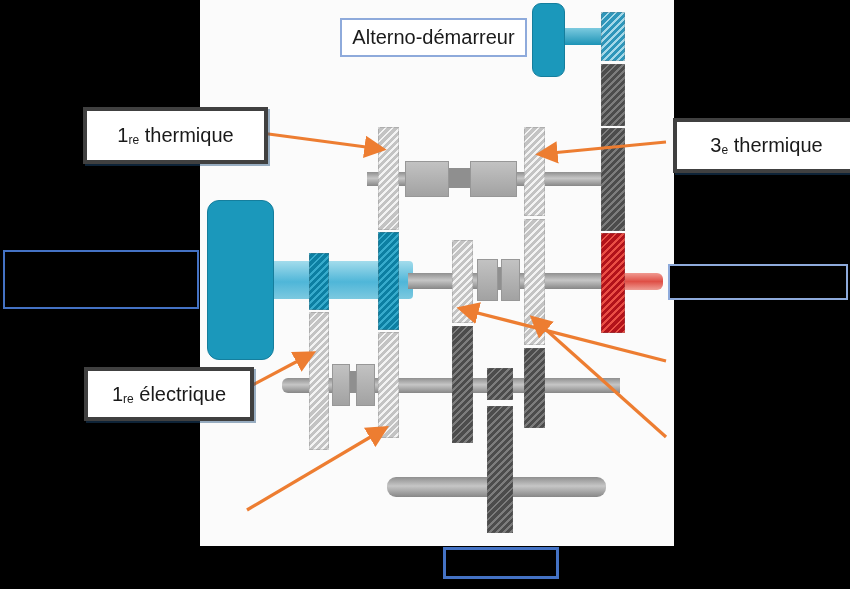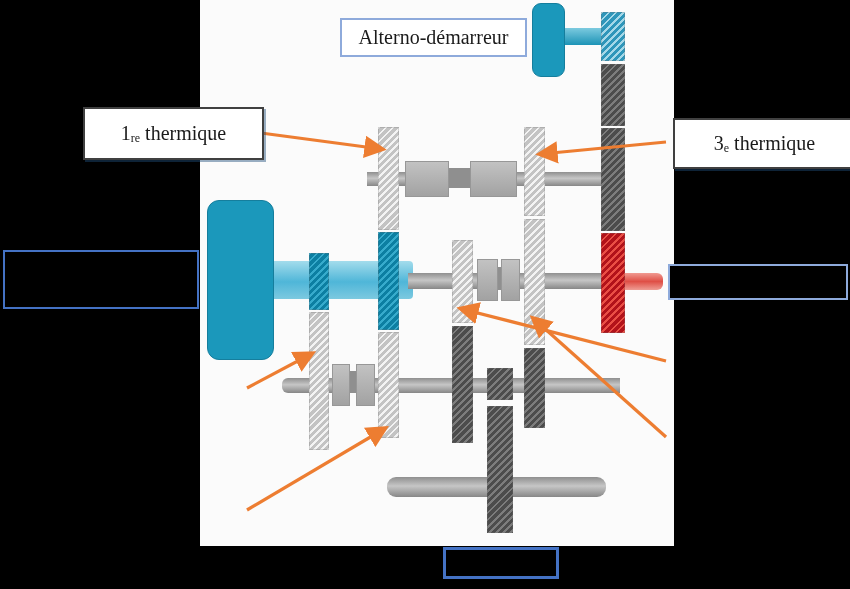--- a/index.html
+++ b/index.html
@@ -25,23 +25,23 @@
   .hatch-red{background:repeating-linear-gradient(135deg,#ea4f45 0 2px,#b2121a 2px 5px);}
 
   
   .motor{background:#1b98bb;border:1px solid #157e9d;z-index:3;}
 
   
   .hub{background:#8f8f8f;z-index:3;}
   .sleeve{background:linear-gradient(180deg,#c2c2c2,#a2a2a2);border:1px solid #979797;z-index:4;}
 
   
-  .callout{background:#fff;border:2px solid #404040;box-shadow:2px 2px 0 rgba(31,78,121,0.45);
+  .callout{background:#fff;border:4px solid #404040;box-shadow:2px 2px 0 rgba(31,78,121,0.45);
            display:flex;align-items:center;justify-content:center;z-index:6;color:#1a1a1a;}
-  .callout .line{font-size:20px;white-space:pre;font-family:Liberation Serif, serif;}
+  .callout .line{font-size:20px;white-space:pre;}
   .csub{font-size:12px;vertical-align:-2px;}
   .callout-light{border:2px solid #8eaadb;box-shadow:none;}
 
   
   .empty-box{background:#000;z-index:6;}
   #left-box{border:2px solid #4472c4;}
   #right-box{border:2px solid #8eaadb;}
   #bottom-box{border:3px solid #4472c4;}
 
   
@@ -118,20 +118,23 @@
   </div>
 
   <div class="abs callout" style="left:83px;top:107px;width:177px;height:49px">
     <span class="line"><span>1</span><span class="csub">re</span><span> thermique</span></span>
   </div>
 
   <div class="abs callout" style="left:673px;top:118px;width:179px;height:47px">
     <span class="line"><span>3</span><span class="csub">e</span><span> thermique</span></span>
   </div>
 
+  <div class="abs callout" style="left:84px;top:367px;width:162px;height:46px">
+    <span class="line"><span>1</span><span class="csub">re</span><span> électrique</span></span>
+  </div>
 
 
 
 
   <div id="left-box" class="abs empty-box" style="left:3px;top:250px;width:192px;height:55px"></div>
   <div id="right-box" class="abs empty-box" style="left:668px;top:264px;width:176px;height:32px"></div>
   <div id="bottom-box" class="abs empty-box" style="left:443px;top:547px;width:110px;height:26px"></div>
 
 </div>
 

